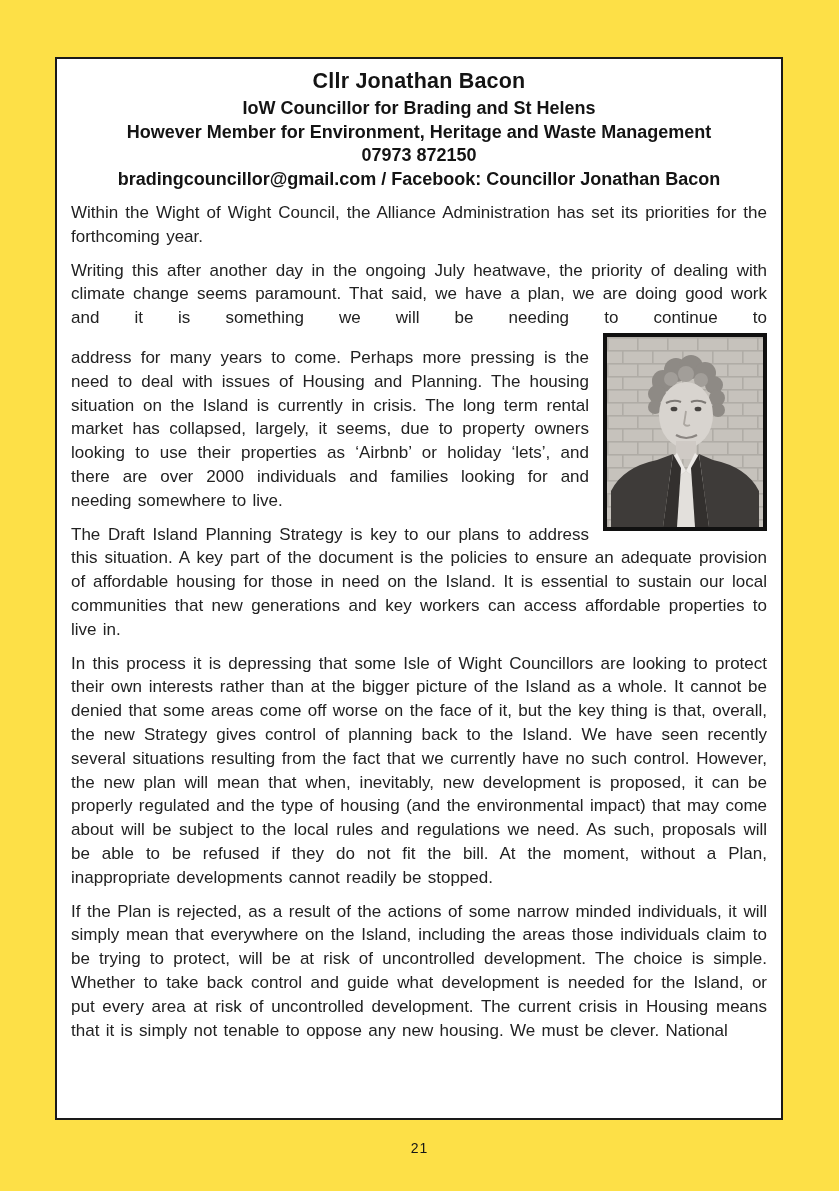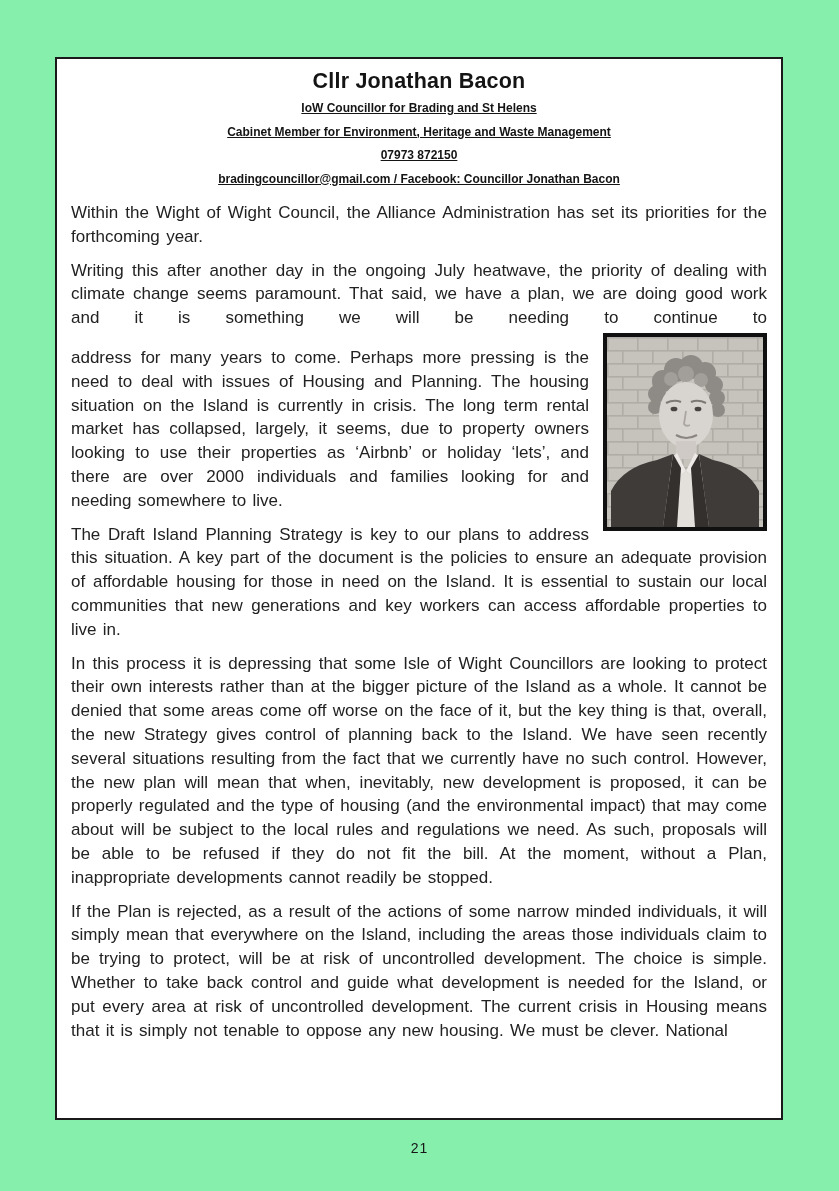--- a/index.html
+++ b/index.html
@@ -2,34 +2,34 @@
 <html><head>
 <meta charset="utf-8">
 <style>
   html, body { margin:0; padding:0; background:#ffffff; }
   body {
     width:839px; height:1191px;
     font-family:"Liberation Sans", sans-serif;
     color:#1b1b1b;
     -webkit-font-smoothing:antialiased;
   }
-  .page { position:relative; width:839px; height:1191px; background:#86efac; overflow:hidden; }
+  .page { position:relative; width:839px; height:1191px; background:#fde047; overflow:hidden; }
 
   .content-box {
     position:absolute; left:55px; top:57px;
     width:728px; height:1063px;
     border:2px solid #1a1a1a;
     box-sizing:border-box;
     padding:7px 14px 0 14px;
     background:#fff;
   }
 
   header { text-align:center; font-weight:bold; color:#141414; }
   .h-name { font-size:21.5px; line-height:31px; letter-spacing:0.2px; }
-  .h-line { font-size:12px;  line-height:23.5px;text-decoration:underline; }
+  .h-line { font-size:18px;  line-height:23.5px; }
 
   .article { margin-top:10px; }
   .para {
     margin:0 0 10px 0;
     font-size:17px;
     line-height:23.8px;
     text-align:justify;
     word-spacing:1.6px;
     color:#222;
   }
@@ -55,21 +55,21 @@
 </style>
 </head>
 <body>
 
 <div class="page">
   <div class="content-box">
 
     <header>
       <div class="h-name">Cllr Jonathan Bacon</div>
       <div class="h-line">IoW Councillor for Brading and St Helens</div>
-      <div class="h-line">Cabinet Member for Environment, Heritage and Waste Management</div>
+      <div class="h-line">However Member for Environment, Heritage and Waste Management</div>
       <div class="h-line">07973 872150</div>
       <div class="h-line">bradingcouncillor@gmail.com / Facebook: Councillor Jonathan Bacon</div>
     </header>
 
     <div class="article">
       <p class="para">Within the Wight of Wight Council, the Alliance Administration has set its priorities for the forthcoming year.</p>
 
       <p class="para para-join-top">Writing this after another day in the ongoing July heatwave, the priority of dealing with climate change seems paramount. That said, we have a plan, we are doing good work and it is something we will be needing to continue to</p>
 
       <div class="photo">

